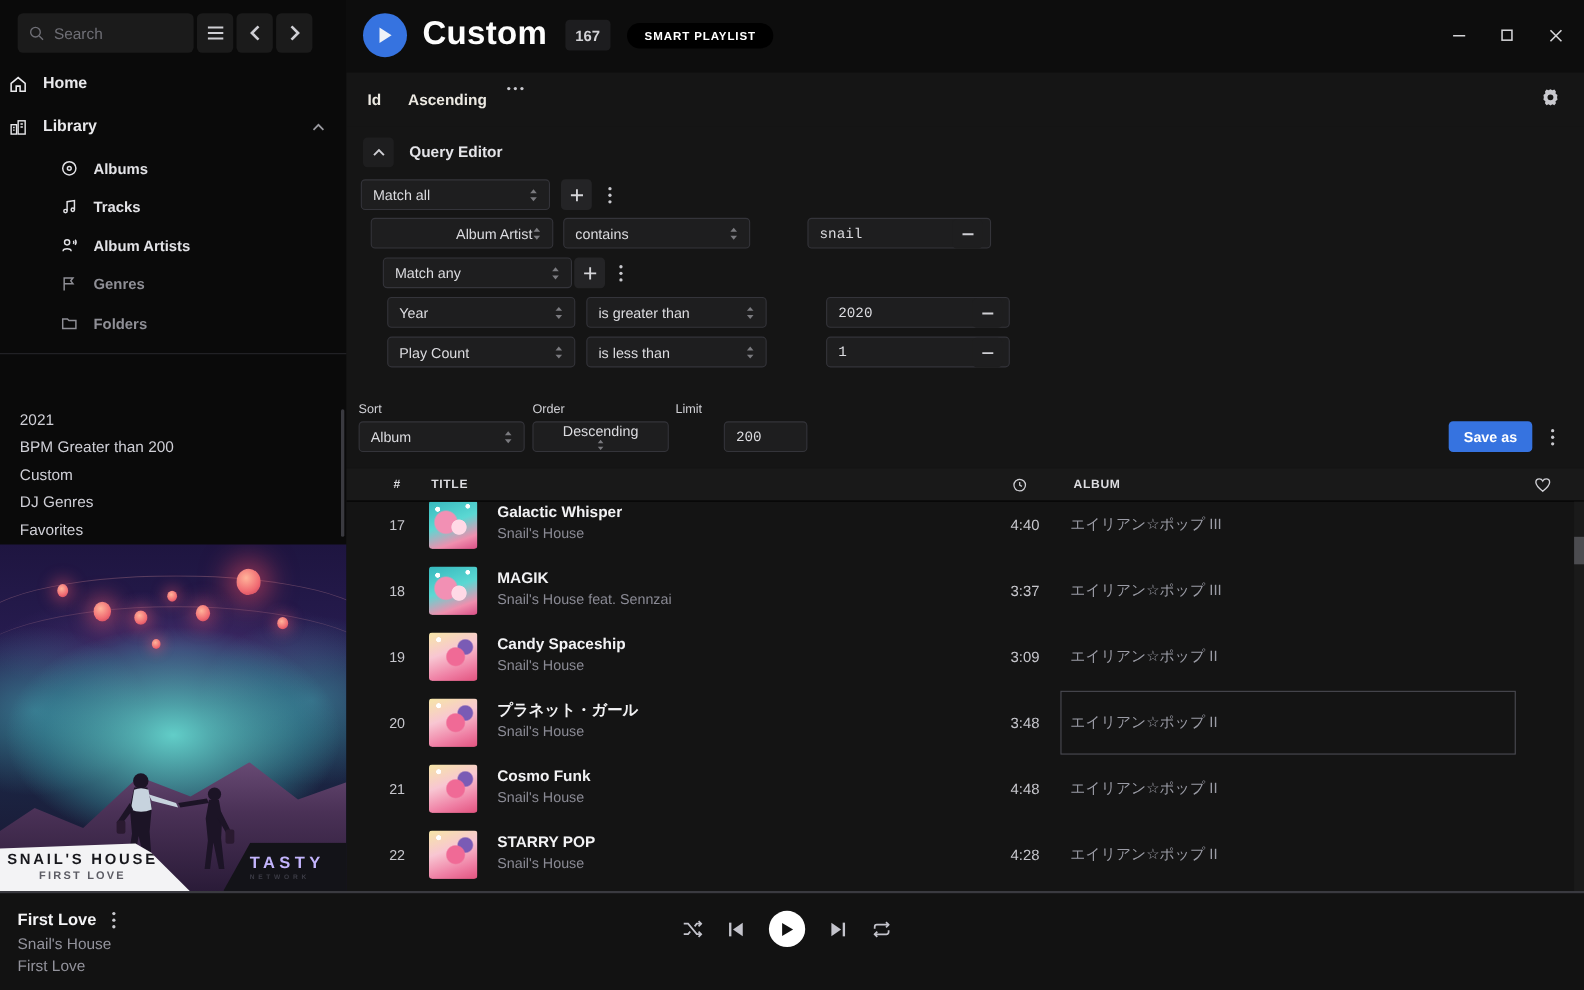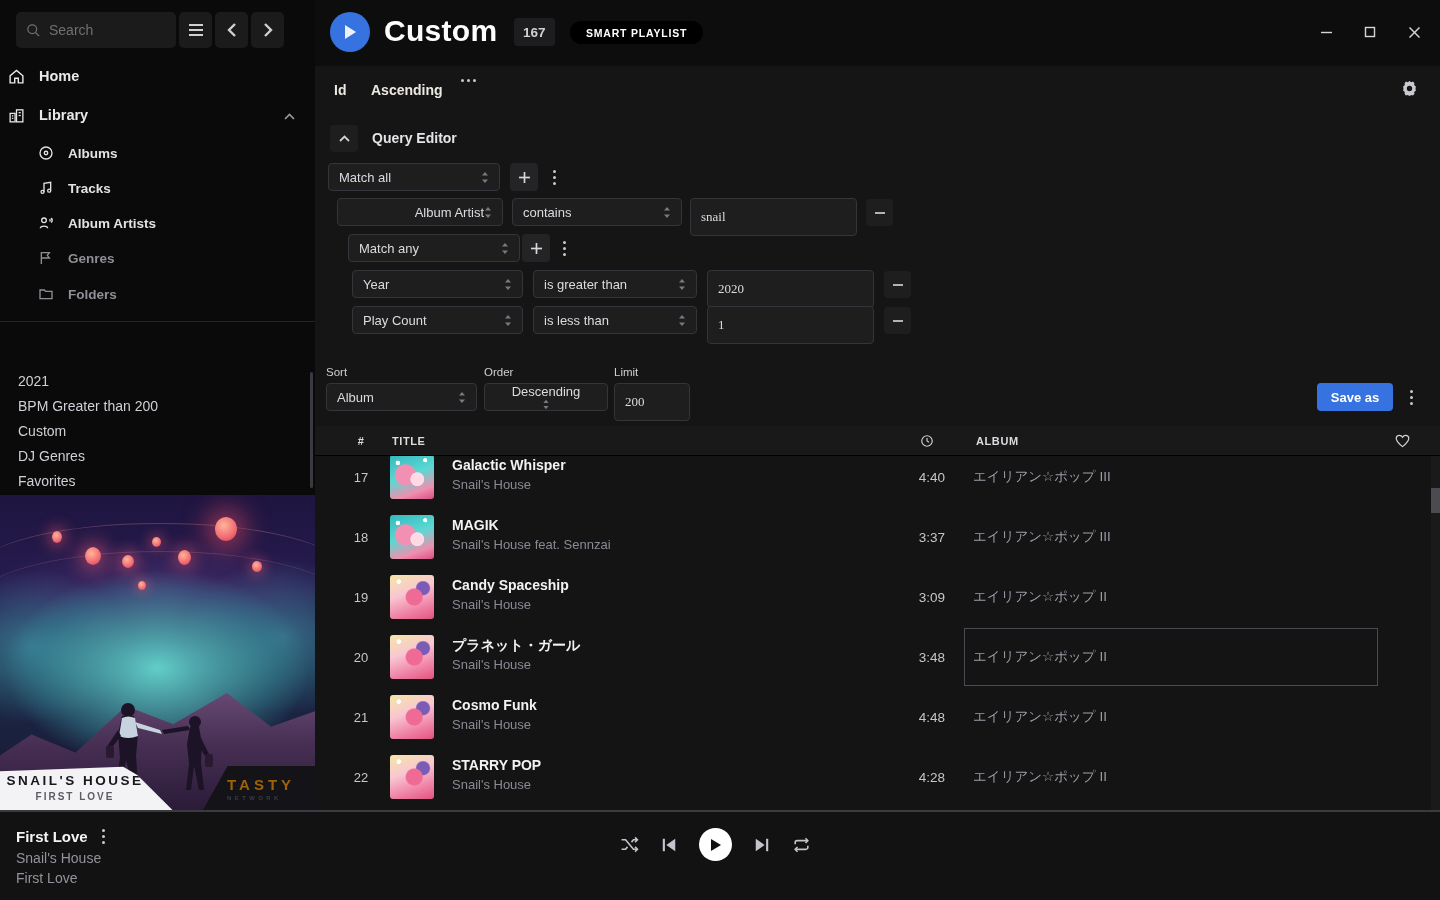--- a/index.html
+++ b/index.html
@@ -9,21 +9,21 @@
 
   
   .sidebar { position:absolute; left:0; top:0; width:315px; height:810px; background:#0a0a0a; }
   .sb-top { position:absolute; left:16px; top:12px; display:flex; gap:3px; }
   .search-box { width:160px; height:36px; background:#1b1b1b; border-radius:5px; display:flex; align-items:center; padding:0 10px; gap:8px; color:#6f6f76; }
   .search-box input { background:transparent; border:0; outline:0; color:#9a9aa0; font-size:14px; width:110px; font-family:inherit; }
   .search-box input::placeholder { color:#6f6f76; }
   .sq-btn { width:33px; height:36px; background:#1b1b1b; border:0; border-radius:5px; color:#cfcfd4; display:flex; align-items:center; justify-content:center; cursor:pointer; }
   .nav-item { position:absolute; left:0; width:100%; height:28px; display:flex; align-items:center; gap:14px; padding-left:8px; font-weight:700; font-size:14.5px; color:#e9e9ec; cursor:pointer; }
   .nav-item .chev { position:absolute; right:20px; color:#9a9aa0; }
-  .sub-item { position:absolute; left:0; width:100%; height:26px; display:flex; align-items:center; gap:14px; padding-left:38px; font-weight:700; font-size:13.5px; color:#e2e2e6; cursor:pointer; }
+  .sub-item { position:absolute; left:0; width:100%; height:26px; display:flex; align-items:center; gap:14px; padding-left:55px; font-weight:700; font-size:13.5px; color:#e2e2e6; cursor:pointer; }
   .sub-item.dim { color:#8f8f96; }
   .sb-divider { position:absolute; left:0; top:321px; width:315px; height:1px; background:#242428; }
   .pl-head { position:absolute; left:18px; top:338px; width:280px; display:flex; align-items:center; }
   .pl-title { font-size:17px; font-weight:800; color:#cdd0da; letter-spacing:.2px; }
   .pl-actions { position:absolute; right:18px; top:-1px; display:flex; gap:9px; }
   .pl-btn { width:26px; height:26px; background:#1d1d1d; border:0; border-radius:5px; color:#cfcfd4; display:flex; align-items:center; justify-content:center; cursor:pointer; }
   .pl-item { position:absolute; left:18px; font-size:14px; color:#cfcfd6; cursor:pointer; }
   .pl-scroll { position:absolute; right:2px; top:372px; width:3px; height:116px; background:#3a3a40; border-radius:2px; }
 
   
@@ -40,21 +40,21 @@
   .rocks { position:absolute; left:0; bottom:0; width:315px; height:130px;
     clip-path:polygon(0 58%, 10% 42%, 24% 56%, 40% 20%, 55% 34%, 72% 10%, 86% 36%, 100% 24%, 100% 100%, 0 100%);
     background:linear-gradient(180deg,#70517c 0%,#4a3156 45%,#2a1b38 100%); }
   .figures { position:absolute; left:98px; top:205px; }
   .banner-white { position:absolute; left:0; bottom:0; width:176px; height:46px; background:#f3f3f5;
     clip-path:polygon(0 16%, 70% 6%, 78% 24%, 98% 100%, 0 100%); padding-top:9px; }
   .bw-artist { font-size:13.5px; font-weight:800; letter-spacing:2.5px; color:#17171c; text-align:center; width:150px; }
   .bw-title { font-size:10px; font-weight:700; letter-spacing:2px; color:#5c5c64; text-align:center; width:150px; margin-top:3px; }
   .banner-dark { position:absolute; right:0; bottom:0; width:112px; height:44px; background:#131318;
     clip-path:polygon(22% 0, 100% 0, 100% 100%, 0 100%); padding:10px 0 0 24px; }
-  .bd-logo { font-size:15px; font-weight:700; letter-spacing:4px; color:#a16207; }
+  .bd-logo { font-size:15px; font-weight:700; letter-spacing:4px; color:#c4b5fd; }
   .bd-sub { font-size:6px; font-weight:700; letter-spacing:3.4px; color:#3c3c46; margin-top:2px; }
 
   
   .main-head { position:absolute; left:315px; top:0; width:1125px; height:66px; background:#0d0d0d; }
   .play-circle { position:absolute; left:15px; top:12px; width:40px; height:40px; border-radius:50%; background:#3673e0; border:0; cursor:pointer; display:flex; align-items:center; justify-content:center; }
   .page-title { position:absolute; left:69px; top:14px; font-size:30px; font-weight:800; letter-spacing:.3px; color:#fdfdfd; }
   .count-badge { position:absolute; left:199px; top:18px; min-width:38px; height:28px; background:#1d1d1f; border-radius:4px; color:#d2d2d6; font-size:13.5px; font-weight:700; display:flex; align-items:center; justify-content:center; padding:0 9px; }
   .smart-badge { position:absolute; left:255px; top:21px; height:23px; background:#000; border-radius:12px; color:#fff; font-size:10.5px; font-weight:800; letter-spacing:.8px; display:flex; align-items:center; padding:0 16px; }
   .win-controls { position:absolute; right:12px; top:18px; display:flex; gap:16px; }
   .win-btn { width:28px; height:28px; background:transparent; border:0; color:#d5d5d8; display:flex; align-items:center; justify-content:center; cursor:pointer; font-size:15px; }
@@ -64,21 +64,21 @@
   .tb-sort { position:absolute; left:19px; top:16px; font-size:14px; font-weight:700; color:#ece9e2; cursor:pointer; }
   .tb-dir  { position:absolute; left:56px; top:16px; font-size:14px; font-weight:700; color:#ece9e2; cursor:pointer; }
   .tb-more { position:absolute; left:146px; top:13px; cursor:pointer; }
   .gear { position:absolute; right:22px; top:14px; color:#c9c9ce; cursor:pointer; }
 
   
   .qe { position:absolute; left:315px; top:115px; width:1125px; height:245px; background:#151515; }
   .qe-collapse { position:absolute; left:15px; top:10px; width:28px; height:27px; background:#1e1e1f; border:0; border-radius:4px; color:#cfcfd4; display:flex; align-items:center; justify-content:center; cursor:pointer; }
   .qe-title { position:absolute; left:57px; top:15px; font-size:14px; font-weight:700; color:#e4e4e8; }
   .sel { background:#1e1e1f; border:1px solid #34343a; border-radius:4px; height:28px; display:flex; align-items:center; justify-content:space-between; padding:0 10px; font-size:13px; color:#dcdce0; cursor:pointer; }
-  .inp { background:#1e1e1f; border:1px solid #34343a; border-radius:4px; height:38px; font-size:13px; color:#dcdce0; padding:0 10px; font-family:Liberation Serif, serif; outline:none; }
+  .inp { background:#1e1e1f; border:1px solid #34343a; border-radius:4px; height:28px; font-size:13px; color:#dcdce0; padding:0 10px; font-family:Liberation Mono, monospace; outline:none;margin-left:44px; }
   .icon-sq { background:#242426; border:0; border-radius:4px; color:#d6d6da; display:flex; align-items:center; justify-content:center; cursor:pointer; }
   .kebab { background:transparent; border:0; display:flex; flex-direction:column; gap:3px; align-items:center; justify-content:center; cursor:pointer; }
   .kebab i { width:3px; height:3px; border-radius:50%; background:#c9c9ce; }
   .minus-btn { background:#1e1e1f; border:0; border-radius:4px; color:#cfcfd4; display:flex; align-items:center; justify-content:center; cursor:pointer; }
   .updown { opacity:.75; }
 
   .g1-sel  { position:absolute; left:13px;  top:48px;  width:172px; }
   .g1-add  { position:absolute; left:195px; top:48px;  width:28px;  height:28px; }
   .g1-menu { position:absolute; left:231px; top:48px;  width:16px;  height:28px; }
   .r1-field{ position:absolute; left:22px;  top:83px;  width:166px;justify-content:flex-end; }

